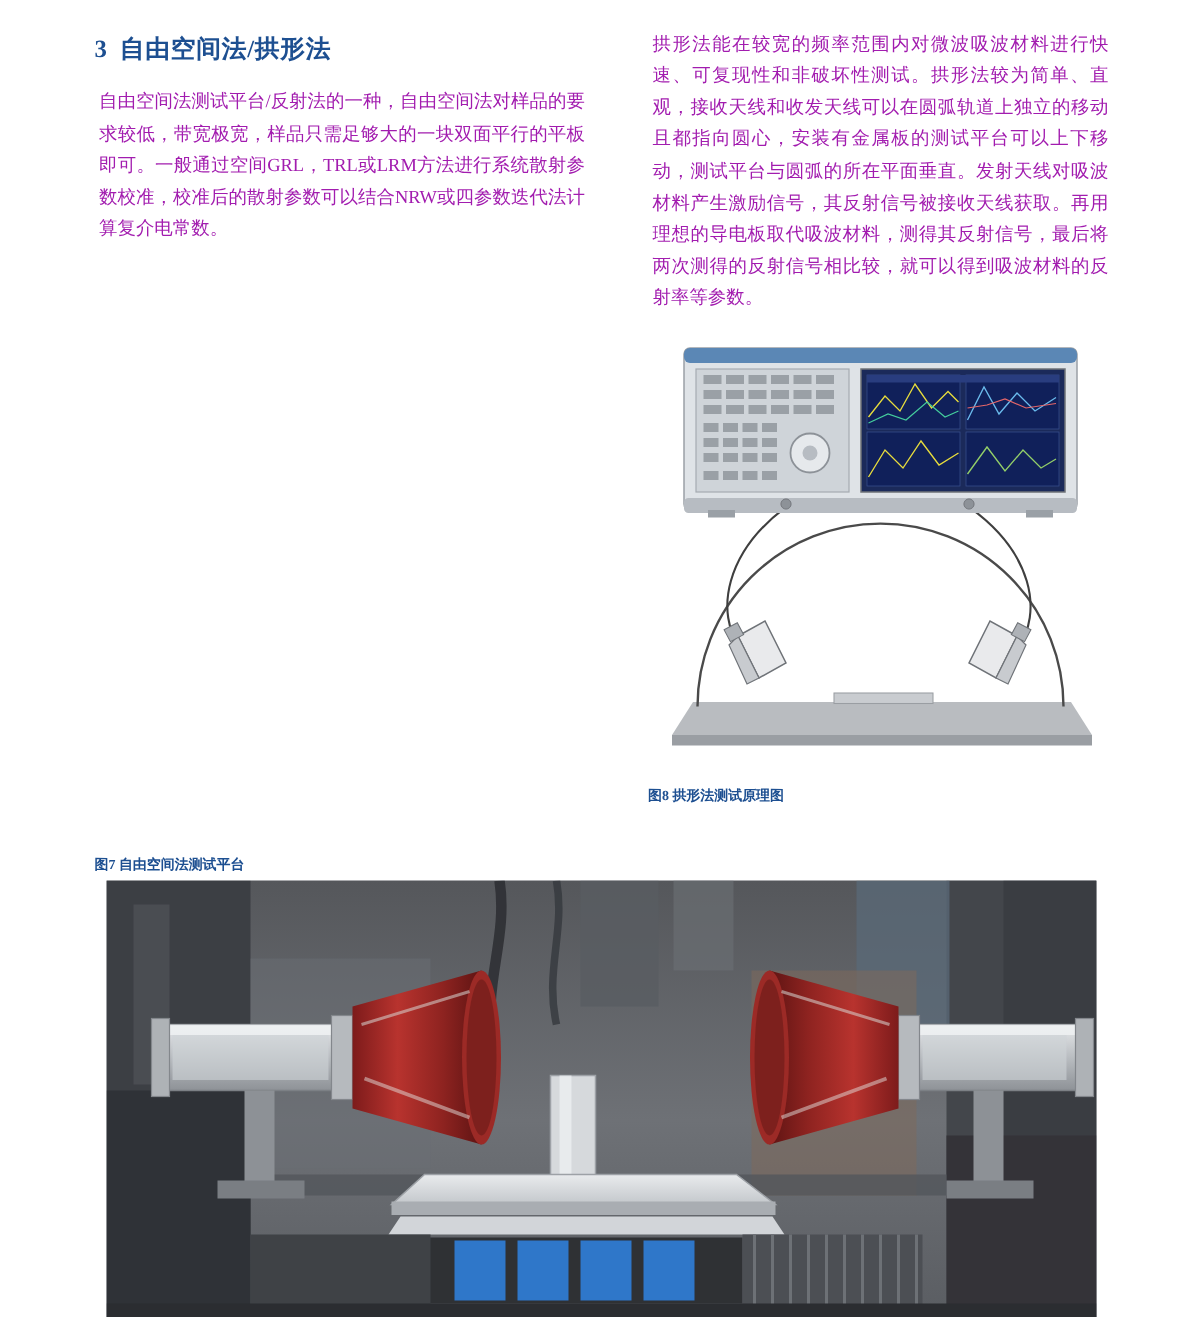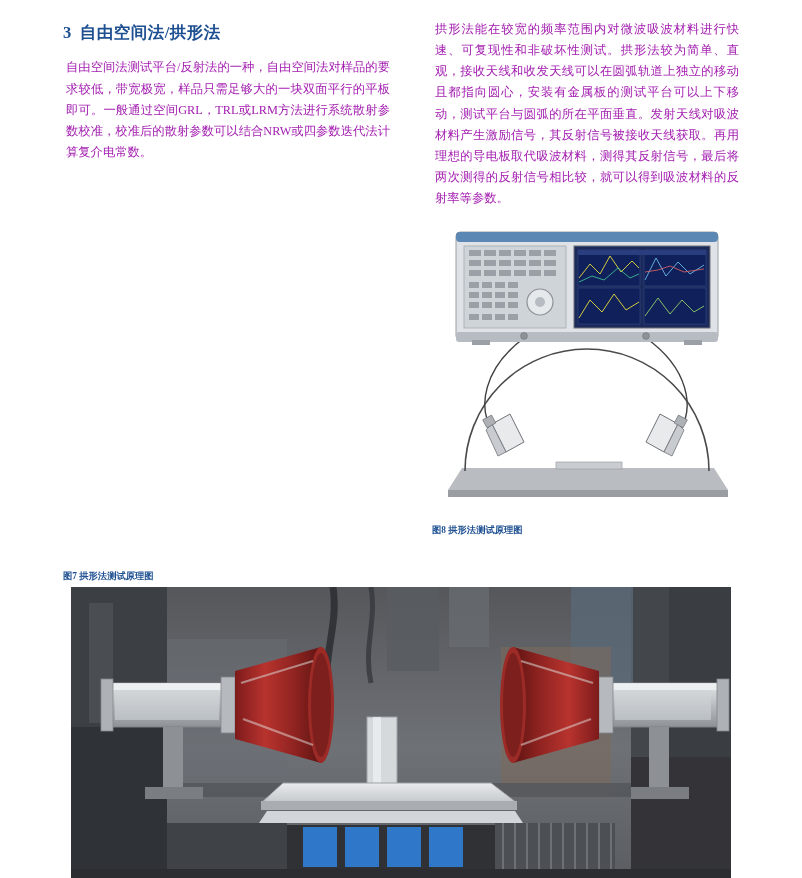--- a/index.html
+++ b/index.html
@@ -200,21 +200,21 @@
         <circle cx="92" cy="108" r="3.4" fill="#8d9298" stroke="#6f7378" stroke-width="0.6"></circle>
         <circle cx="214" cy="108" r="3.4" fill="#8d9298" stroke="#6f7378" stroke-width="0.6"></circle>
 
         <rect x="40" y="112" width="18" height="5" fill="#9aa0a6"></rect>
         <rect x="252" y="112" width="18" height="5" fill="#9aa0a6"></rect>
       </g>
     </svg>
   </div>
   <div class="fig8-caption">图8 拱形法测试原理图</div>
 
-  <div class="fig7-caption">图7  拱形法测试原理图</div>
+  <div class="fig7-caption">图7  自由空间法测试平台</div>
   <div class="photo">
     <svg width="660" height="291" viewBox="0 0 660 291" xmlns="http://www.w3.org/2000/svg">
       <defs>
         <linearGradient id="bgGrad" x1="0" y1="0" x2="0" y2="1">
           <stop offset="0%" stop-color="#55575b"></stop>
           <stop offset="55%" stop-color="#6e7176"></stop>
           <stop offset="100%" stop-color="#5a5d62"></stop>
         </linearGradient>
         <linearGradient id="hornRed" x1="0" y1="0" x2="1" y2="0">
           <stop offset="0%" stop-color="#7d1b1b"></stop>

